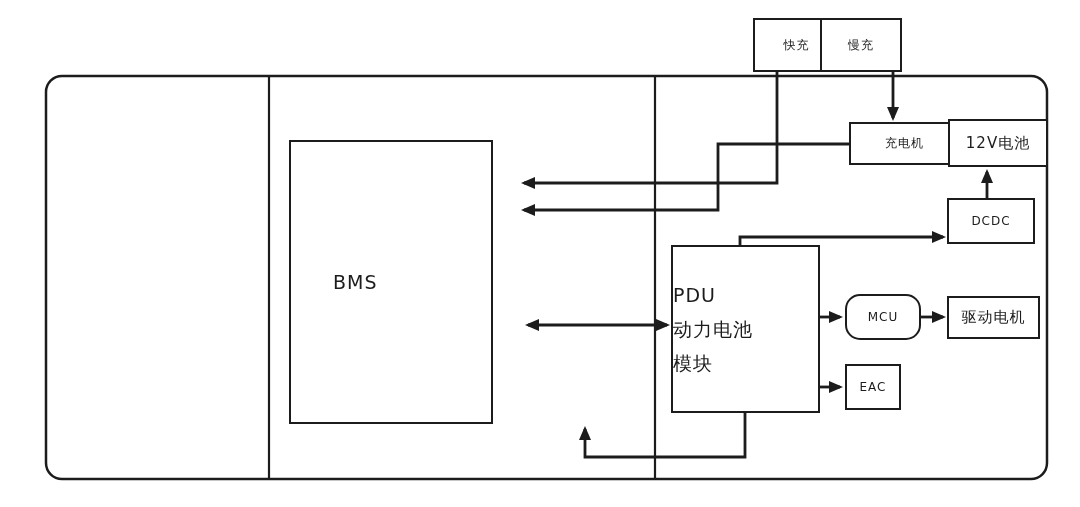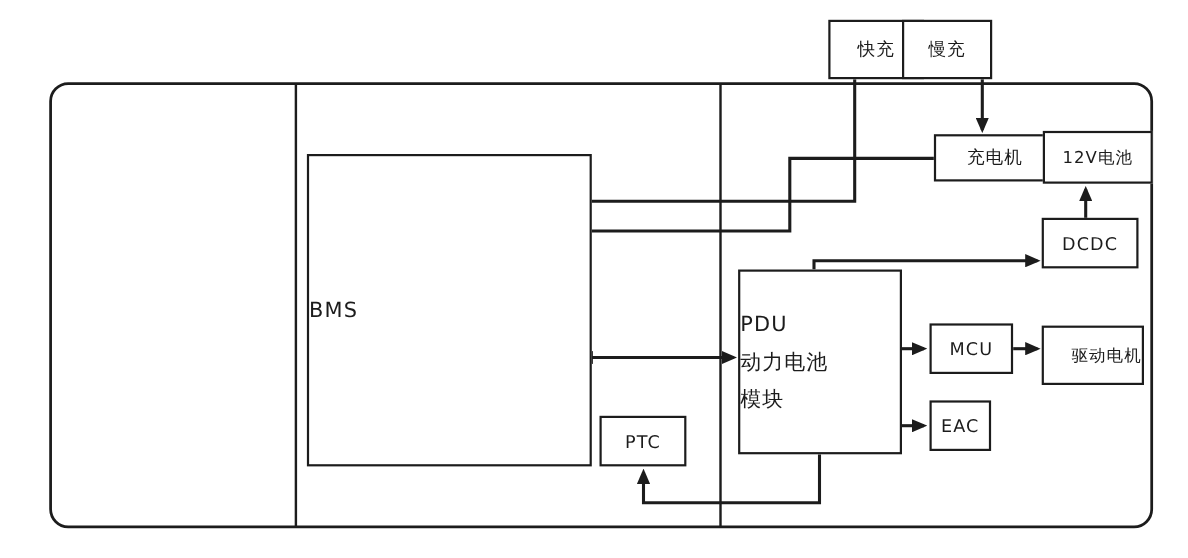--- a/index.html
+++ b/index.html
@@ -19,21 +19,21 @@
   svg.wires .divider { stroke: var(--line); stroke-width: 2.2; }
   svg.wires .conn { fill: none; stroke: var(--line); stroke-width: 2.8; }
   #arrow path { fill: var(--line); }
   .box {
     position: absolute;
     border: 2px solid var(--line);
     background: var(--bg);
     display: flex;
     align-items: center;
     justify-content: center;
-    font-size: 16px;
+    font-size: 12px;
     letter-spacing: 1px;
     z-index: 2;
     white-space: nowrap;
   }
   .box.big {
     justify-content: flex-start;
     font-size: 19px;
   }
   .label-lines { display: flex; flex-direction: column; line-height: 1.8; }
 </style>
@@ -65,21 +65,21 @@
     <path class="conn" d="M 745 413 L 745 457 L 585 457 L 585 429" marker-end="url(#arrow)"></path>
   </svg>
 
   <div class="box" style="left:753px; top:18px; width:87px; height:54px;">
     <span>快充</span>
   </div>
   <div class="box" style="left:820px; top:18px; width:82px; height:54px;">
     <span>慢充</span>
   </div>
 
-  <div class="box big" style="left:279px; top:140px; width:259px; height:284px; ">
+  <div class="box big" style="left:289px; top:140px; width:204px; height:284px; padding-left:42px;">
     <div class="label-lines">
       <span>BMS</span>
     </div>
   </div>
 
   <div class="box" style="left:849px; top:122px; width:111px; height:43px;">
     <span>充电机</span>
   </div>
 
   <div class="box" style="left:948px; top:119px; width:100px; height:48px; font-size:15px;">
@@ -91,29 +91,26 @@
   </div>
 
   <div class="box big" style="left:671px; top:245px; width:149px; height:168px; ">
     <div class="label-lines">
       <span>PDU</span>
       <span>动力电池</span>
       <span>模块</span>
     </div>
   </div>
 
-  <div class="box" style="left:845px; top:294px; width:76px; height:46px;">
+  <div class="box" style="left:845px; top:294px; width:76px; height:46px;border-radius:15px;">
     <span>MCU</span>
   </div>
 
-  <div class="box" style="left:947px; top:296px; width:93px; height:54px; font-size:15px;justify-content:flex-end;">
+  <div class="box" style="left:947px; top:296px; width:93px; height:43px; font-size:15px;">
     <span>驱动电机</span>
   </div>
 
   <div class="box" style="left:845px; top:364px; width:56px; height:46px;">
     <span>EAC</span>
   </div>
 
-  <div class="box" style="left:545px; top:378px; width:79px; height:46px;">
-    <span>PTC</span>
-  </div>
 
 </div>
 
 </body></html>

